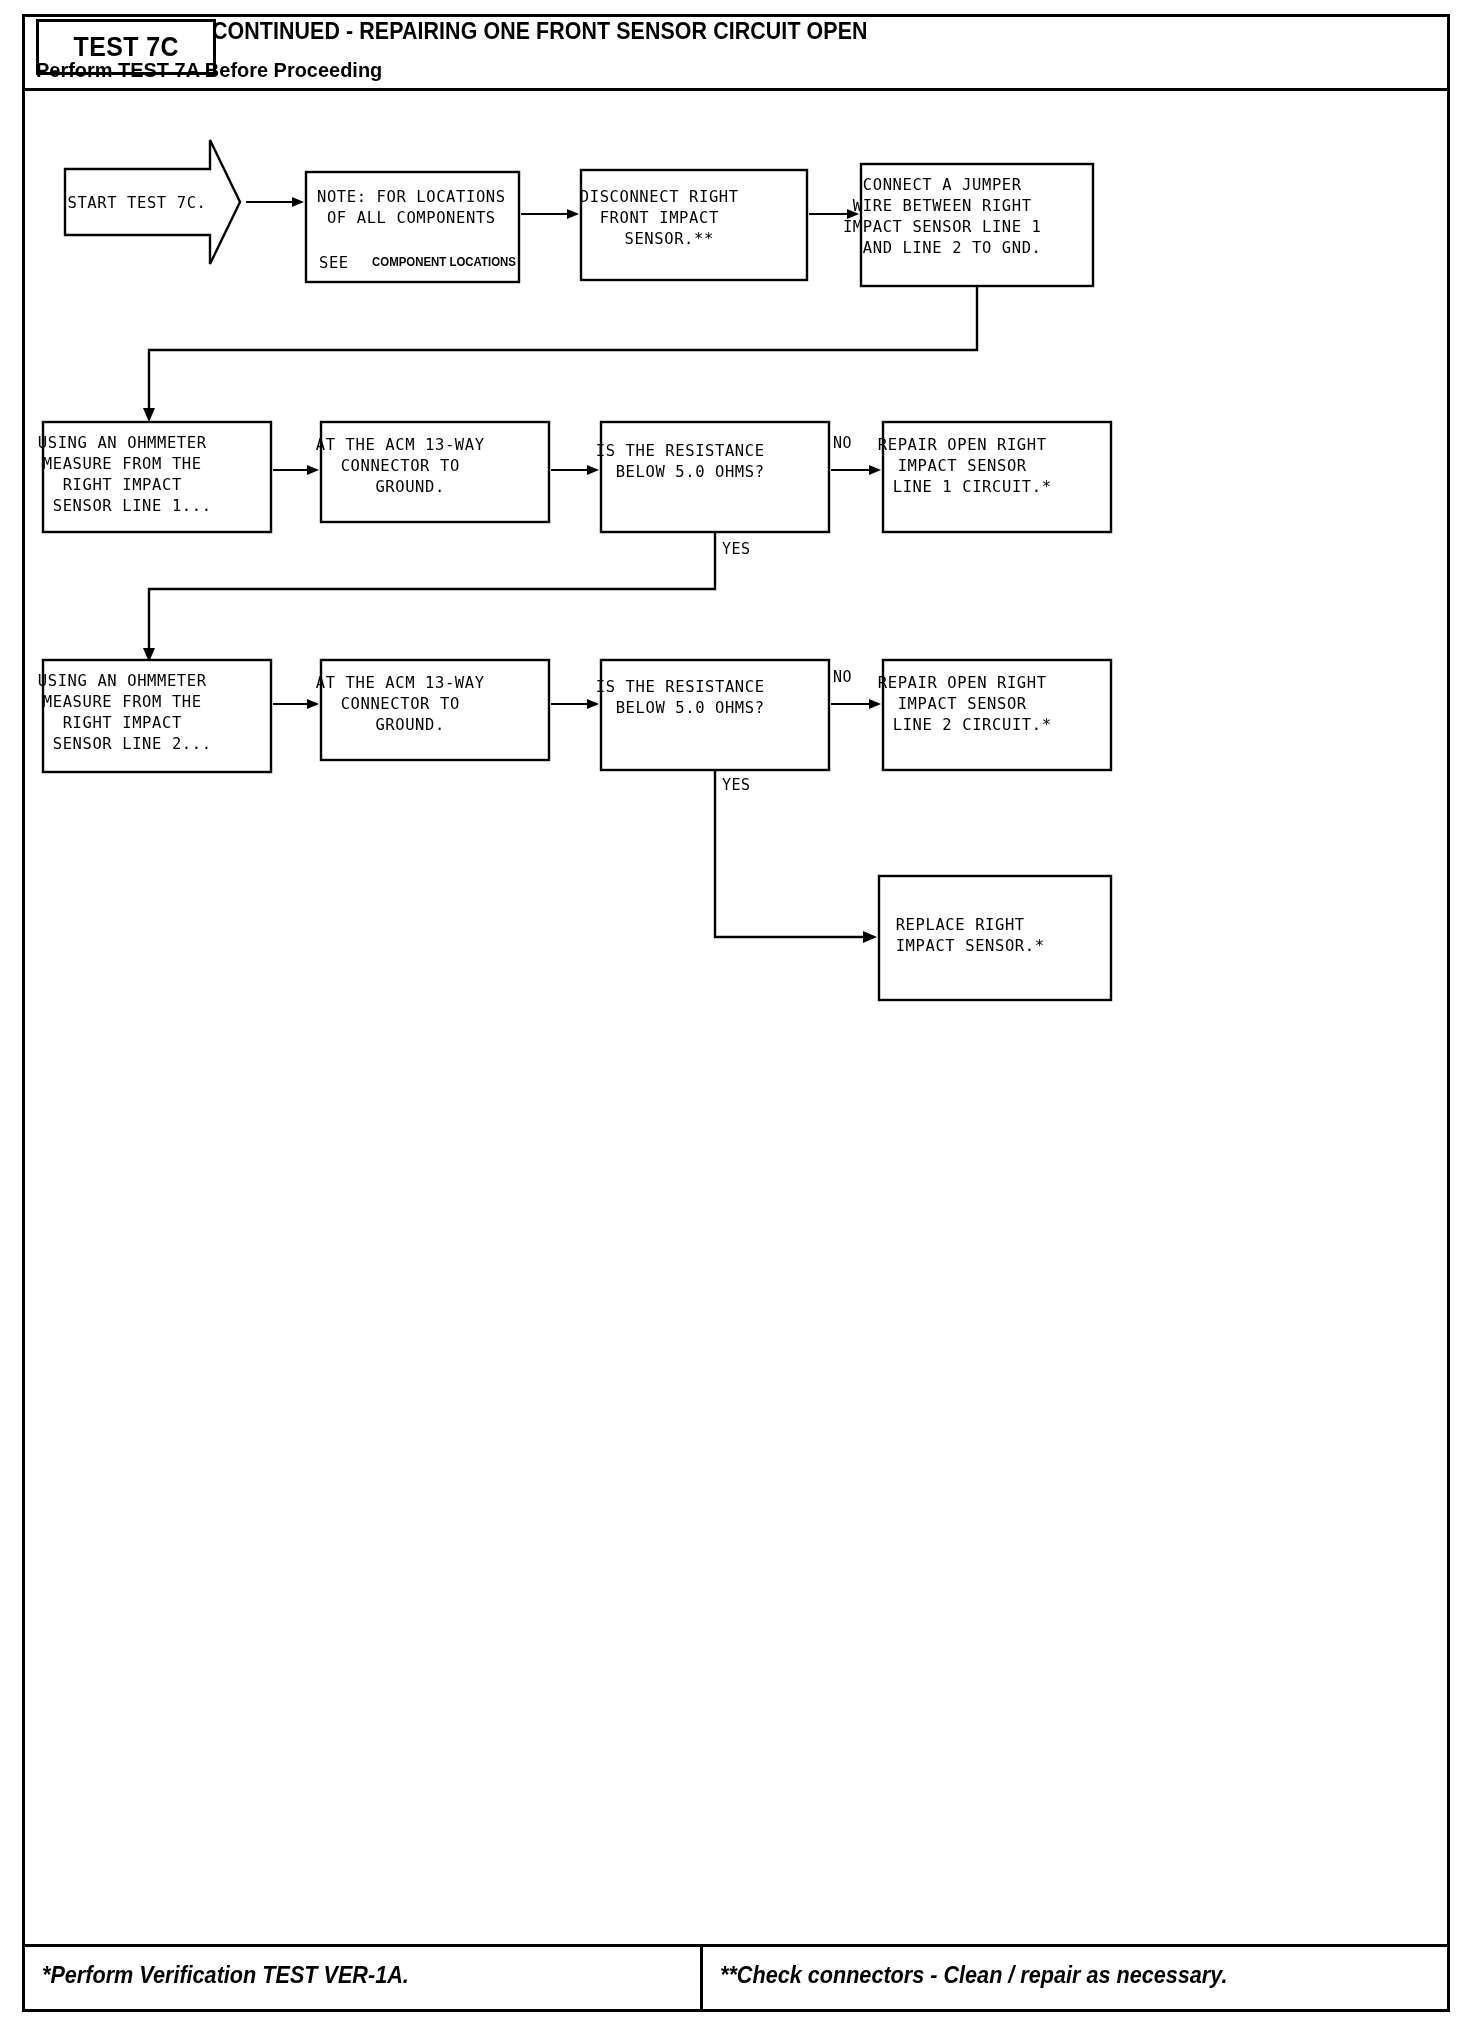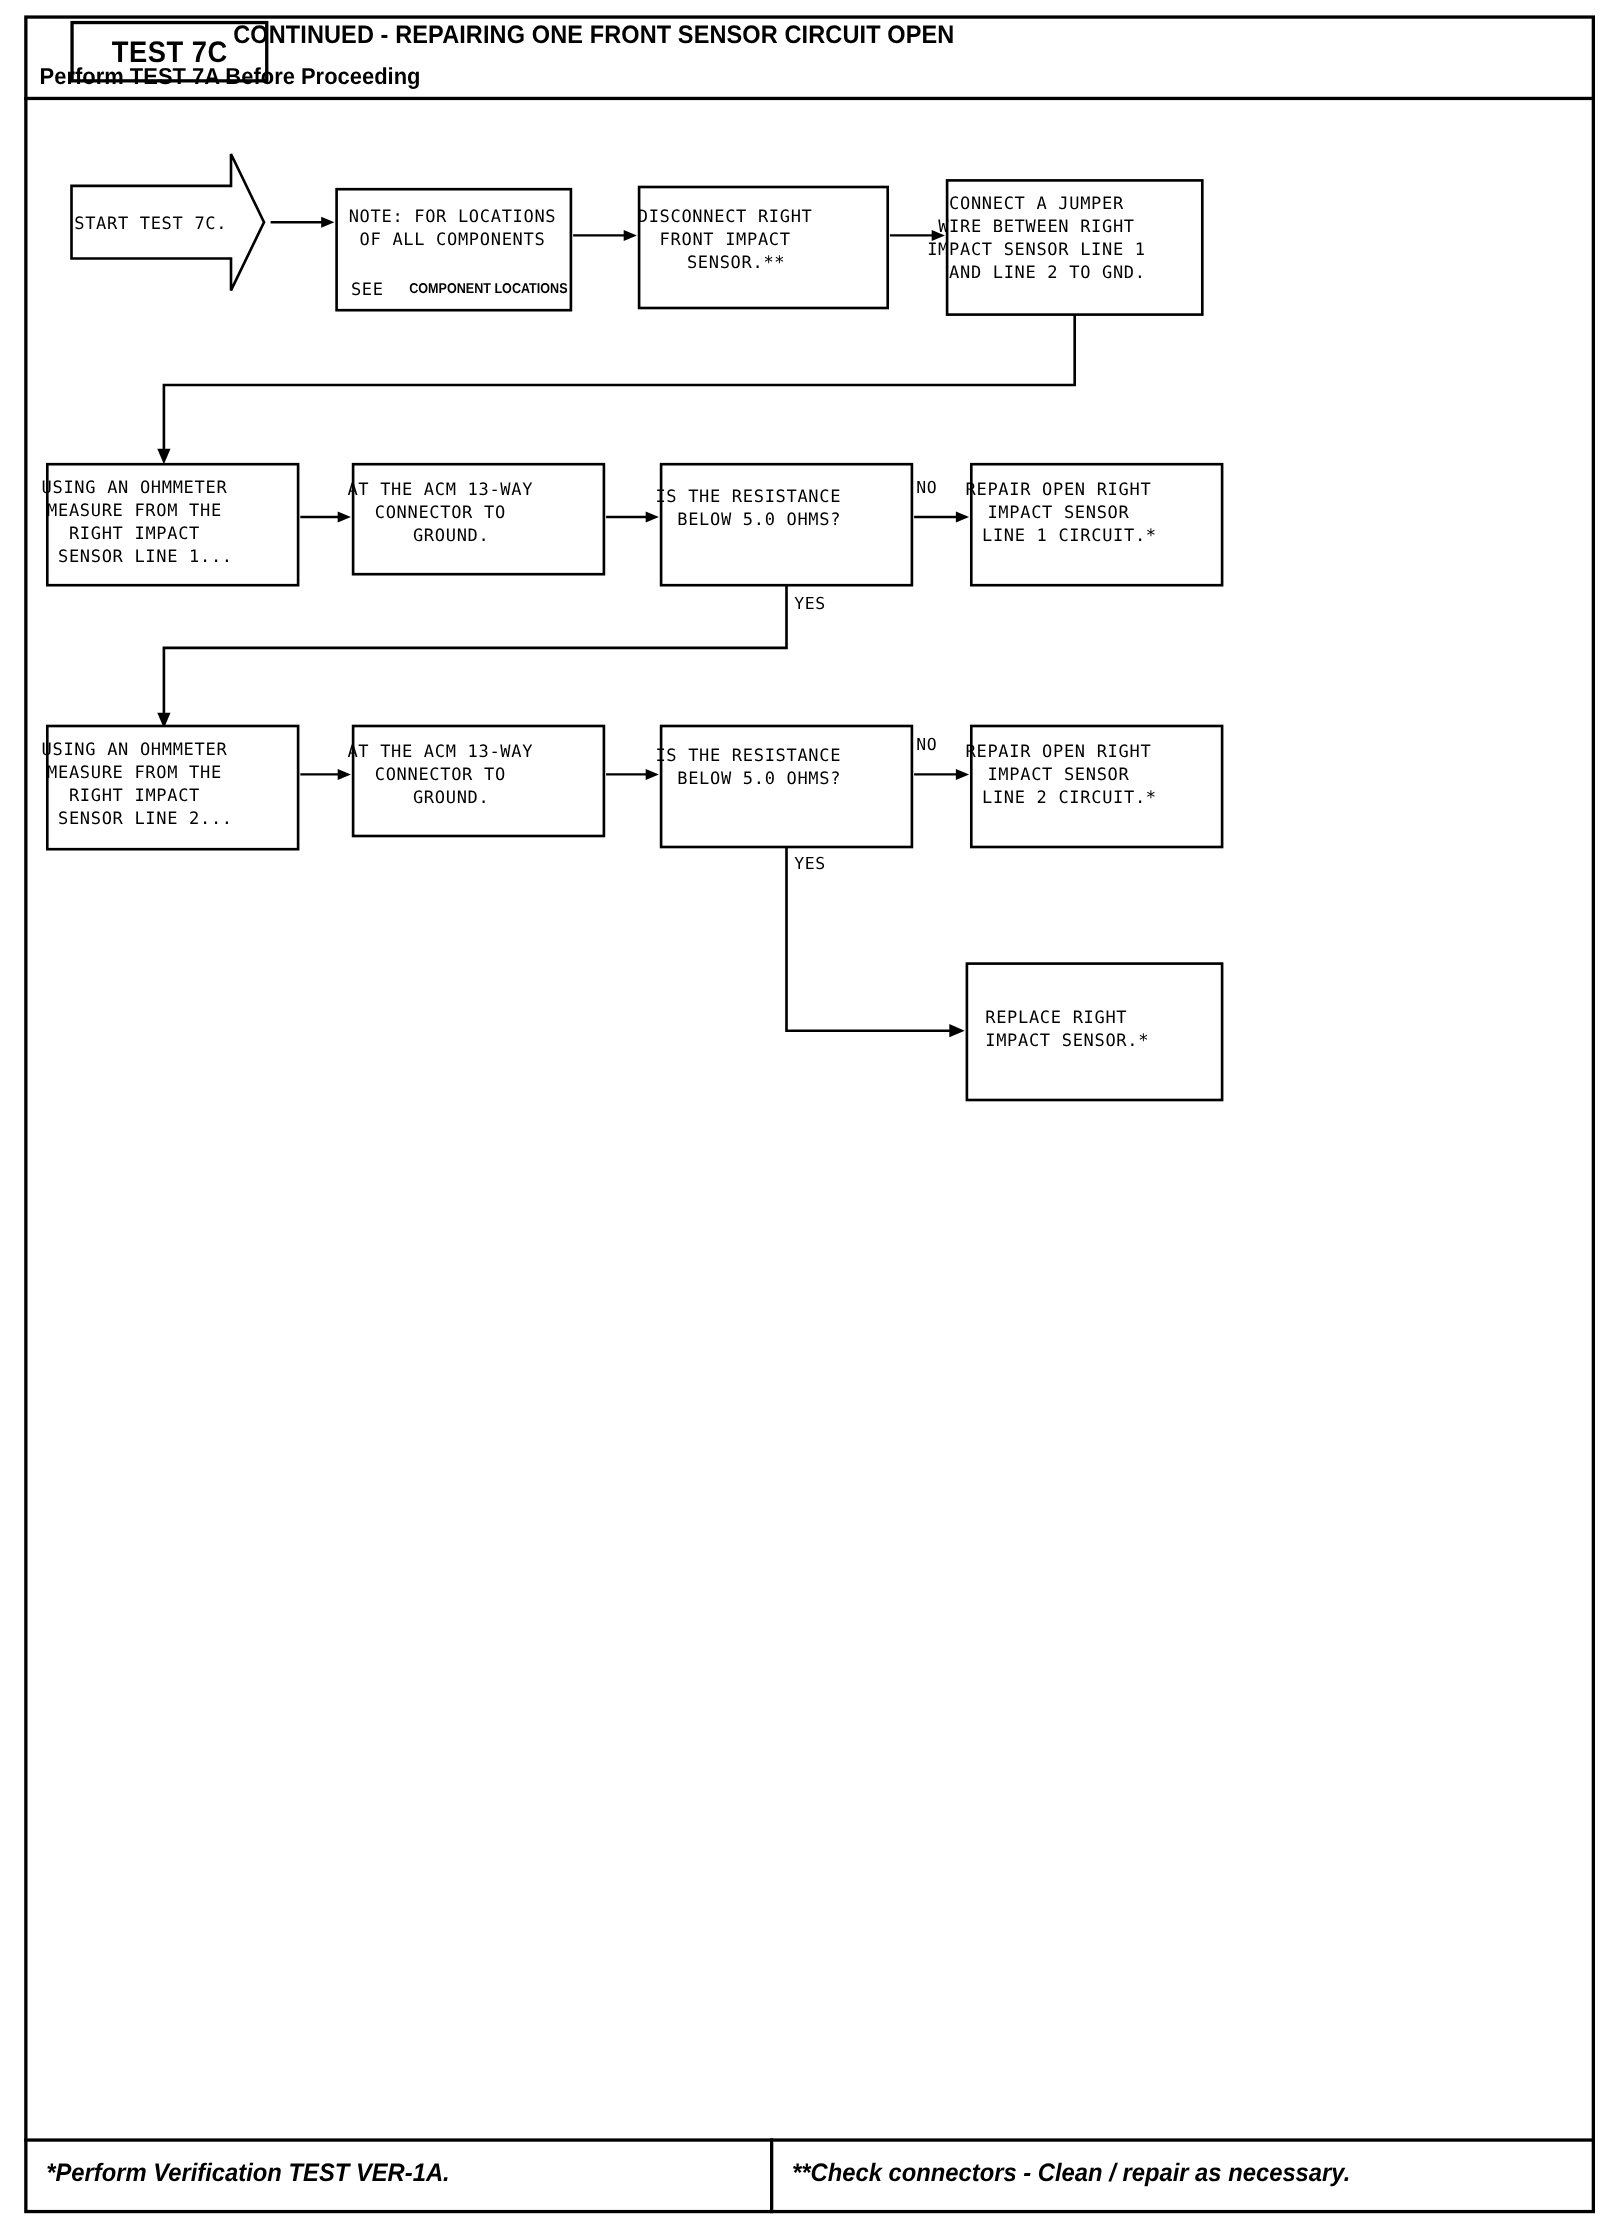--- a/index.html
+++ b/index.html
@@ -47,21 +47,20 @@
     position: absolute;
     left: 14px;
     top: 5px;
     width: 180px;
     height: 56px;
     border: 3px solid #000;
     box-sizing: border-box;
     display: flex;
     align-items: center;
     justify-content: center;
-    margin-left: 28px;
   }
   .test-tag span {
     font-family: "Liberation Sans", sans-serif;
     font-weight: bold;
     font-size: 27px;
     letter-spacing: 0.5px;
     transform: scaleX(0.92);
   }
   .header-title {
     position: absolute;

